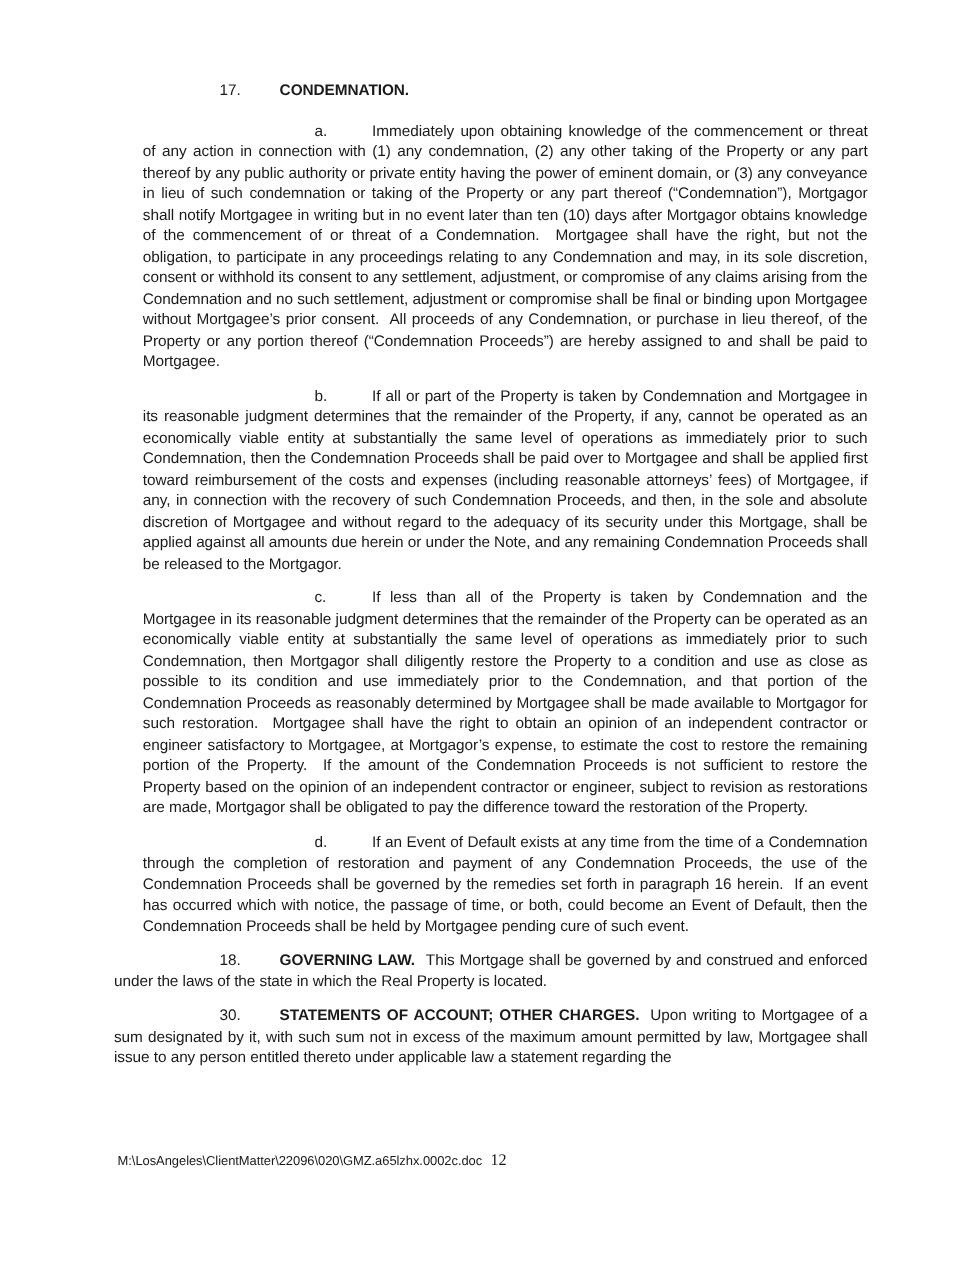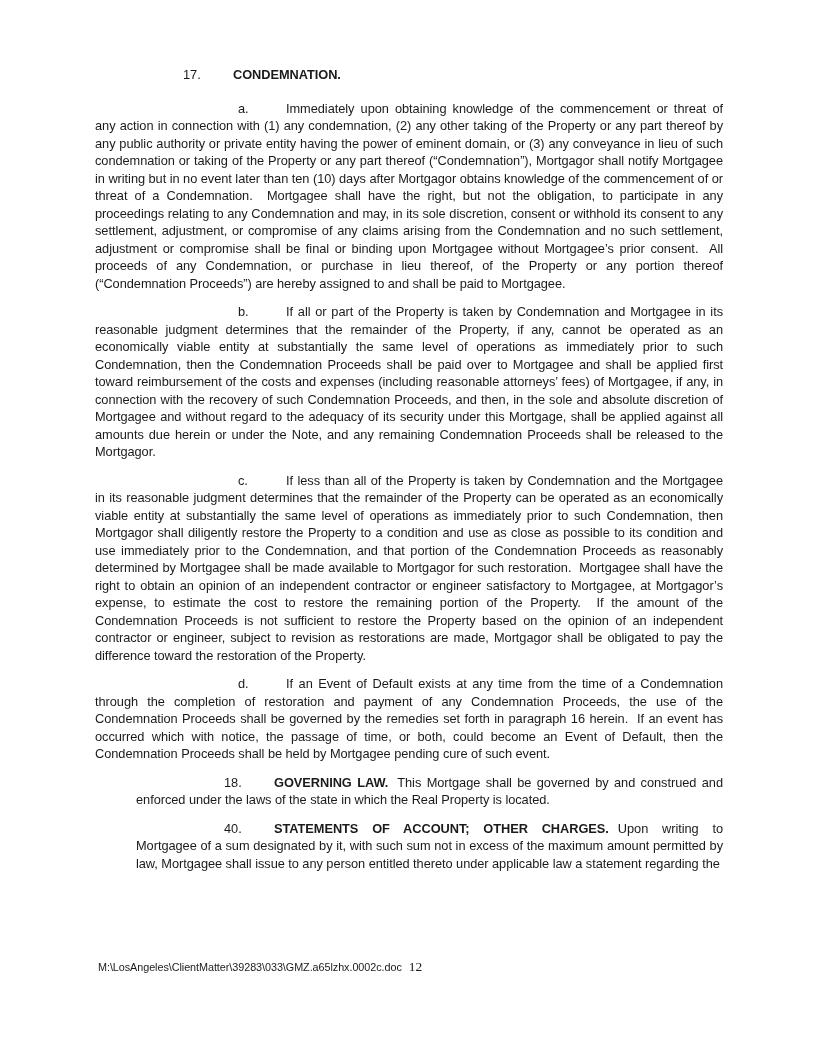--- a/index.html
+++ b/index.html
@@ -32,32 +32,32 @@
     text-indent: 0;
   }
   .sec-title {
     font-weight: bold;
     margin-right: 9px;
   }
   .para {
     text-align: justify;
     text-indent: 143px;
     margin-bottom: 11px;
+    margin-left: 24px;
   }
   .plabel {
     display: inline-block;
     width: 48px;
     text-indent: 0;
   }
   .ptext { text-indent: 0; }
   .sec-para {
     text-align: justify;
     text-indent: 88px;
     margin-bottom: 11px;
-    margin-left: 41px;
   }
   .footer {
     position: absolute;
     left: 98px;
     top: 960px;
     font-size: 10.8px;
     line-height: 14px;
     white-space: nowrap;
     color: #1a1a1a;
   }
@@ -79,18 +79,18 @@
 
     <p class="para"><span class="plabel">b.</span><span class="ptext">If all or part of the Property is taken by Condemnation and Mortgagee in its reasonable judgment determines that the remainder of the Property, if any, cannot be operated as an economically viable entity at substantially the same level of operations as immediately prior to such Condemnation, then the Condemnation Proceeds shall be paid over to Mortgagee and shall be applied first toward reimbursement of the costs and expenses (including reasonable attorneys’ fees) of Mortgagee, if any, in connection with the recovery of such Condemnation Proceeds, and then, in the sole and absolute discretion of Mortgagee and without regard to the adequacy of its security under this Mortgage, shall be applied against all amounts due herein or under the Note, and any remaining Condemnation Proceeds shall be released to the Mortgagor.</span></p>
 
     <p class="para"><span class="plabel">c.</span><span class="ptext">If less than all of the Property is taken by Condemnation and the Mortgagee in its reasonable judgment determines that the remainder of the Property can be operated as an economically viable entity at substantially the same level of operations as immediately prior to such Condemnation, then Mortgagor shall diligently restore the Property to a condition and use as close as possible to its condition and use immediately prior to the Condemnation, and that portion of the Condemnation Proceeds as reasonably determined by Mortgagee shall be made available to Mortgagor for such restoration.&nbsp; Mortgagee shall have the right to obtain an opinion of an independent contractor or engineer satisfactory to Mortgagee, at Mortgagor’s expense, to estimate the cost to restore the remaining portion of the Property.&nbsp; If the amount of the Condemnation Proceeds is not sufficient to restore the Property based on the opinion of an independent contractor or engineer, subject to revision as restorations are made, Mortgagor shall be obligated to pay the difference toward the restoration of the Property.</span></p>
 
     <p class="para"><span class="plabel">d.</span><span class="ptext">If an Event of Default exists at any time from the time of a Condemnation through the completion of restoration and payment of any Condemnation Proceeds, the use of the Condemnation Proceeds shall be governed by the remedies set forth in paragraph 16 herein.&nbsp; If an event has occurred which with notice, the passage of time, or both, could become an Event of Default, then the Condemnation Proceeds shall be held by Mortgagee pending cure of such event.</span></p>
 
     <p class="sec-para"><span class="num">18.</span><span class="sec-title">GOVERNING LAW.</span><span class="ptext">This Mortgage shall be governed by and construed and enforced under the laws of the state in which the Real Property is located.</span></p>
 
 
-    <p class="sec-para"><span class="num">40.</span><span class="sec-title">STATEMENTS OF ACCOUNT; OTHER CHARGES.</span><span class="ptext">Upon writing to Mortgagee of a sum designated by it, with such sum not in excess of the maximum amount permitted by law, Mortgagee shall issue to any person entitled thereto under applicable law a statement regarding the</span></p>
+    <p class="sec-para"><span class="num">30.</span><span class="sec-title">STATEMENTS OF ACCOUNT; OTHER CHARGES.</span><span class="ptext">Upon writing to Mortgagee of a sum designated by it, with such sum not in excess of the maximum amount permitted by law, Mortgagee shall issue to any person entitled thereto under applicable law a statement regarding the</span></p>
 
   </div>
 
-  <div class="footer"><span>M:\LosAngeles\ClientMatter\39283\033\GMZ.a65lzhx.0002c.doc</span><span class="pagenum">12</span></div>
+  <div class="footer"><span>M:\LosAngeles\ClientMatter\22096\020\GMZ.a65lzhx.0002c.doc</span><span class="pagenum">12</span></div>
 </div>
 
 </body></html>

